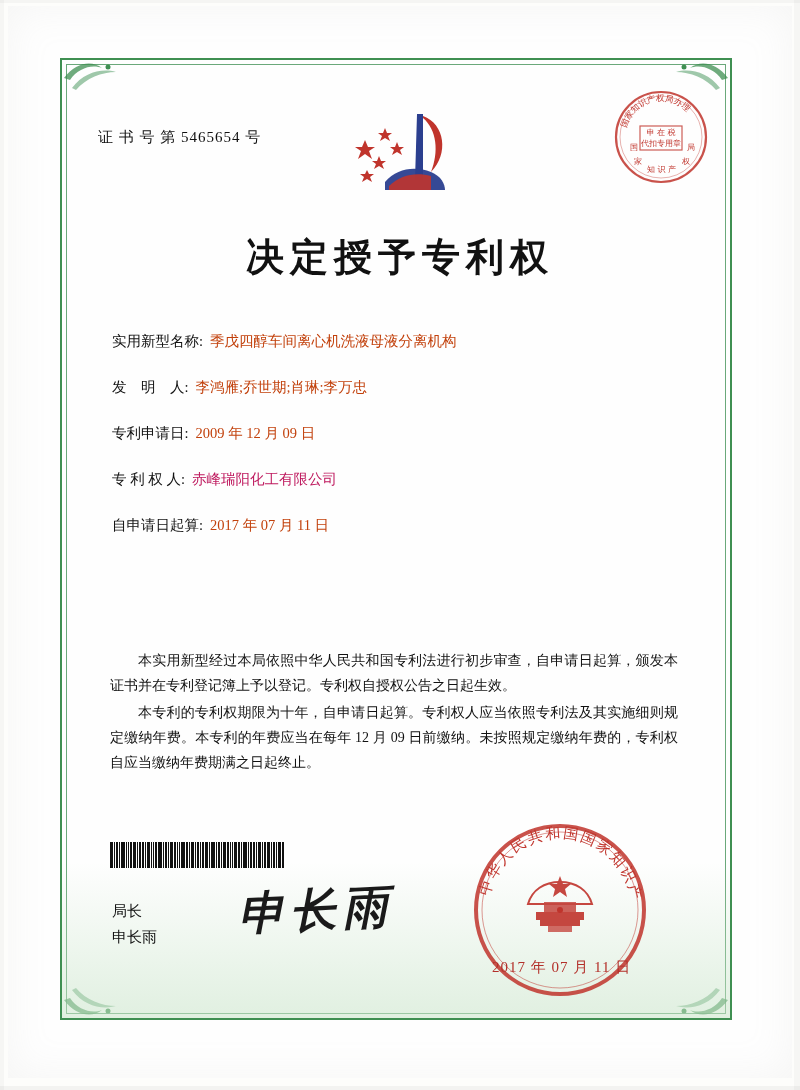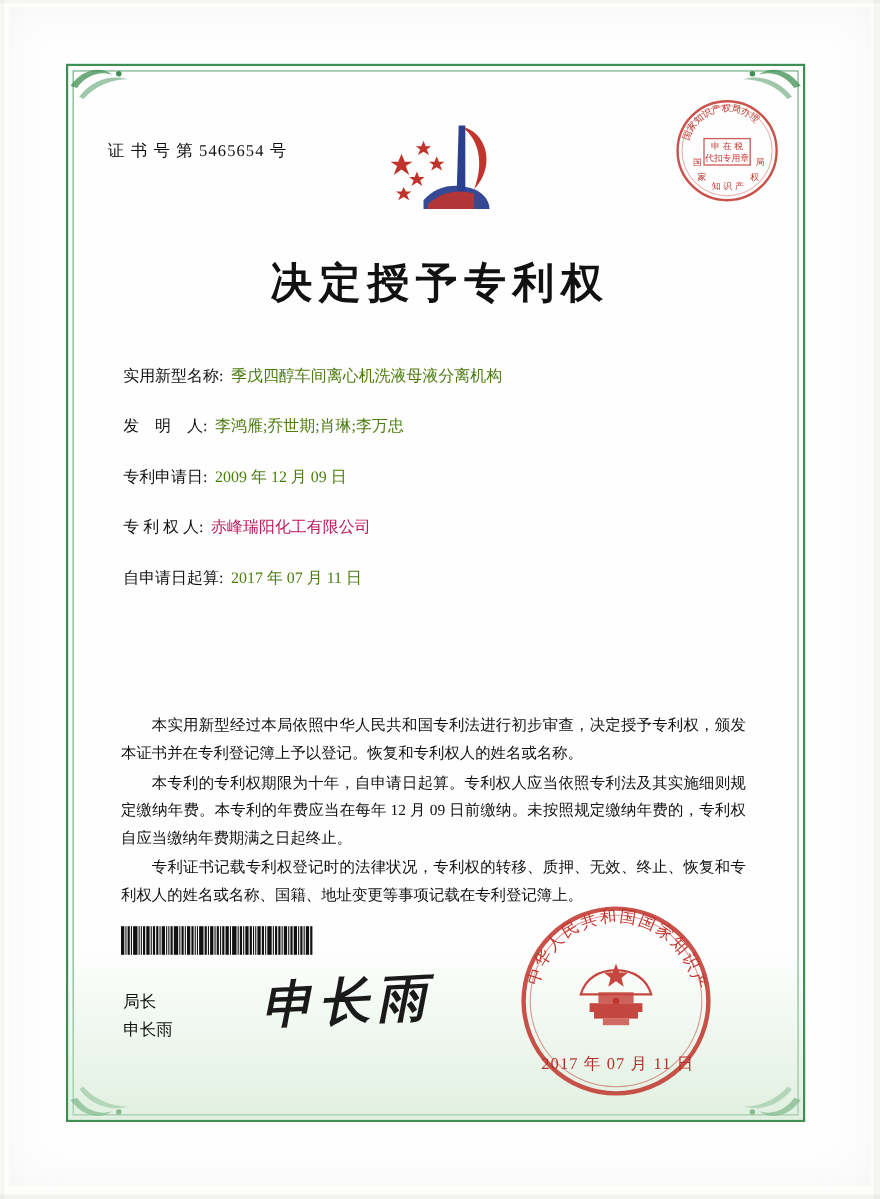--- a/index.html
+++ b/index.html
@@ -110,21 +110,21 @@
     display: flex;
     align-items: baseline;
     margin-bottom: 27px;
   }
   .field-label {
     white-space: nowrap;
     color: #111;
   }
   .field-value {
     white-space: nowrap;
-    color: #4d7c0f;
+    color: #c2410c;
   }
   .field-value.red {
     color: #be185d;
   }
   .sp { display:inline-block; width: 7px; }
 
   
   .body-text {
     position: absolute;
     left: 110px; top: 648px;
@@ -307,23 +307,22 @@
       <span class="field-value red">赤峰瑞阳化工有限公司</span>
     </div>
     <div class="field-row">
       <span class="field-label">自申请日起算:</span>
       <span class="sp"></span>
       <span class="field-value">2017 年 07 月 11 日</span>
     </div>
   </div>
 
   <div class="body-text">
-    <p>本实用新型经过本局依照中华人民共和国专利法进行初步审查，决定授予专利权，颁发本证书并在专利登记簿上予以登记。恢复和专利权人的姓名或名称。</p>
+    <p>本实用新型经过本局依照中华人民共和国专利法进行初步审查，自申请日起算，颁发本证书并在专利登记簿上予以登记。专利权自授权公告之日起生效。</p>
     <p>本专利的专利权期限为十年，自申请日起算。专利权人应当依照专利法及其实施细则规定缴纳年费。本专利的年费应当在每年 12 月 09 日前缴纳。未按照规定缴纳年费的，专利权自应当缴纳年费期满之日起终止。</p>
-    <p>专利证书记载专利权登记时的法律状况，专利权的转移、质押、无效、终止、恢复和专利权人的姓名或名称、国籍、地址变更等事项记载在专利登记簿上。</p>
   </div>
 
   <div class="barcode">
     <i style="width:3px"></i>
       <i style="width:1px"></i>
       <i style="width:2px"></i>
       <i style="width:1px"></i>
     <i style="width:4px"></i>
       <i style="width:1px"></i>
       <i style="width:1px"></i>

